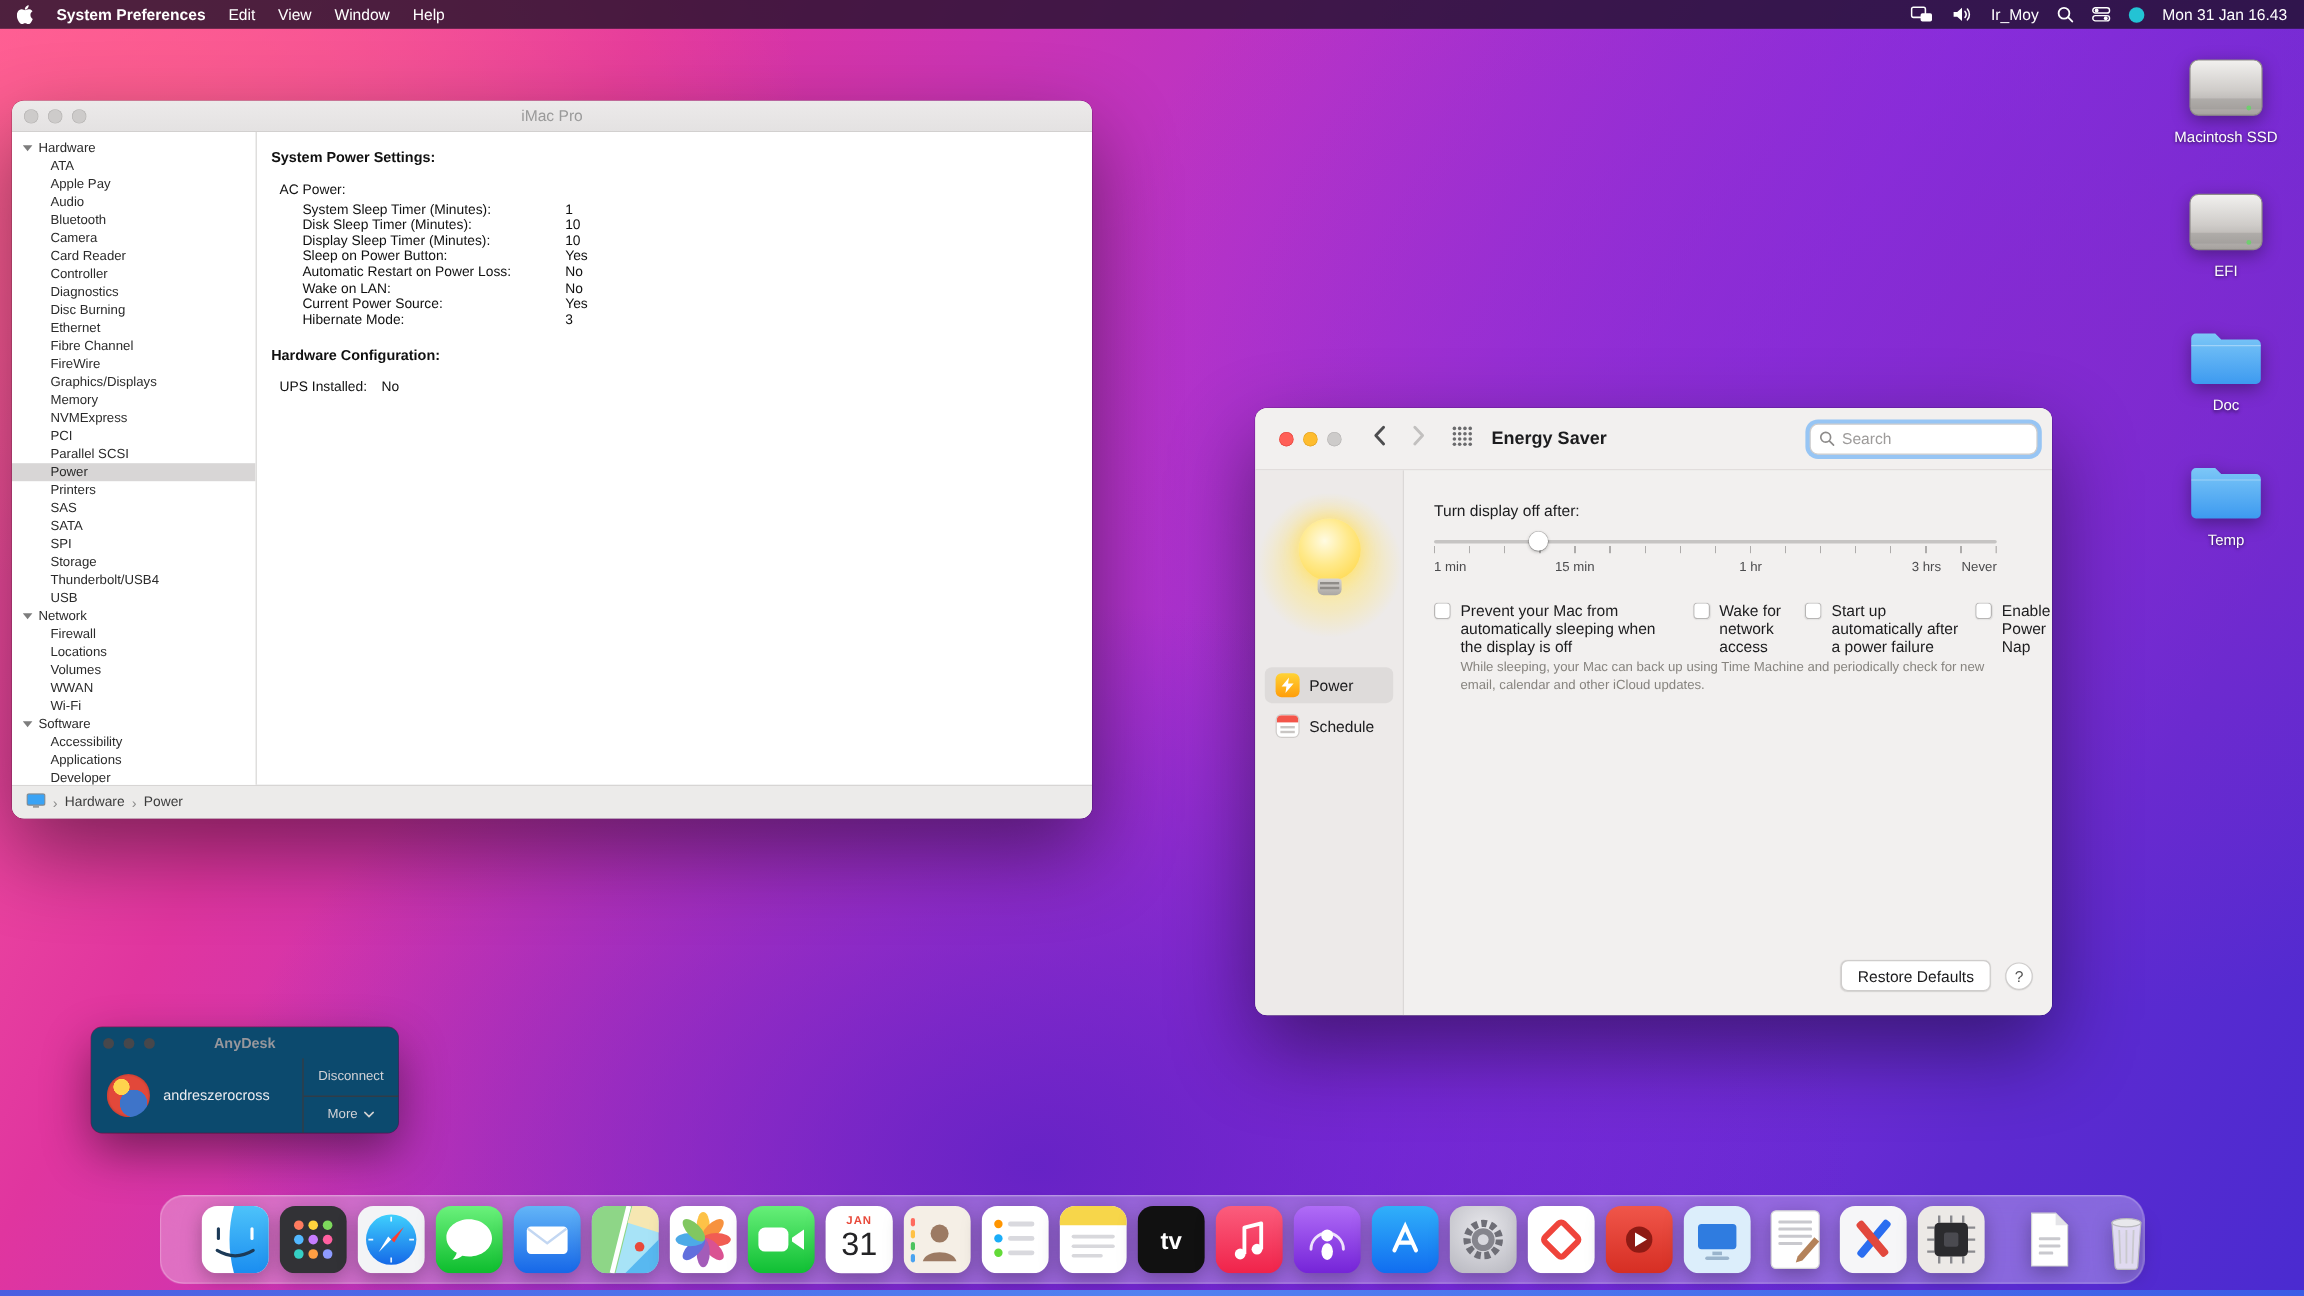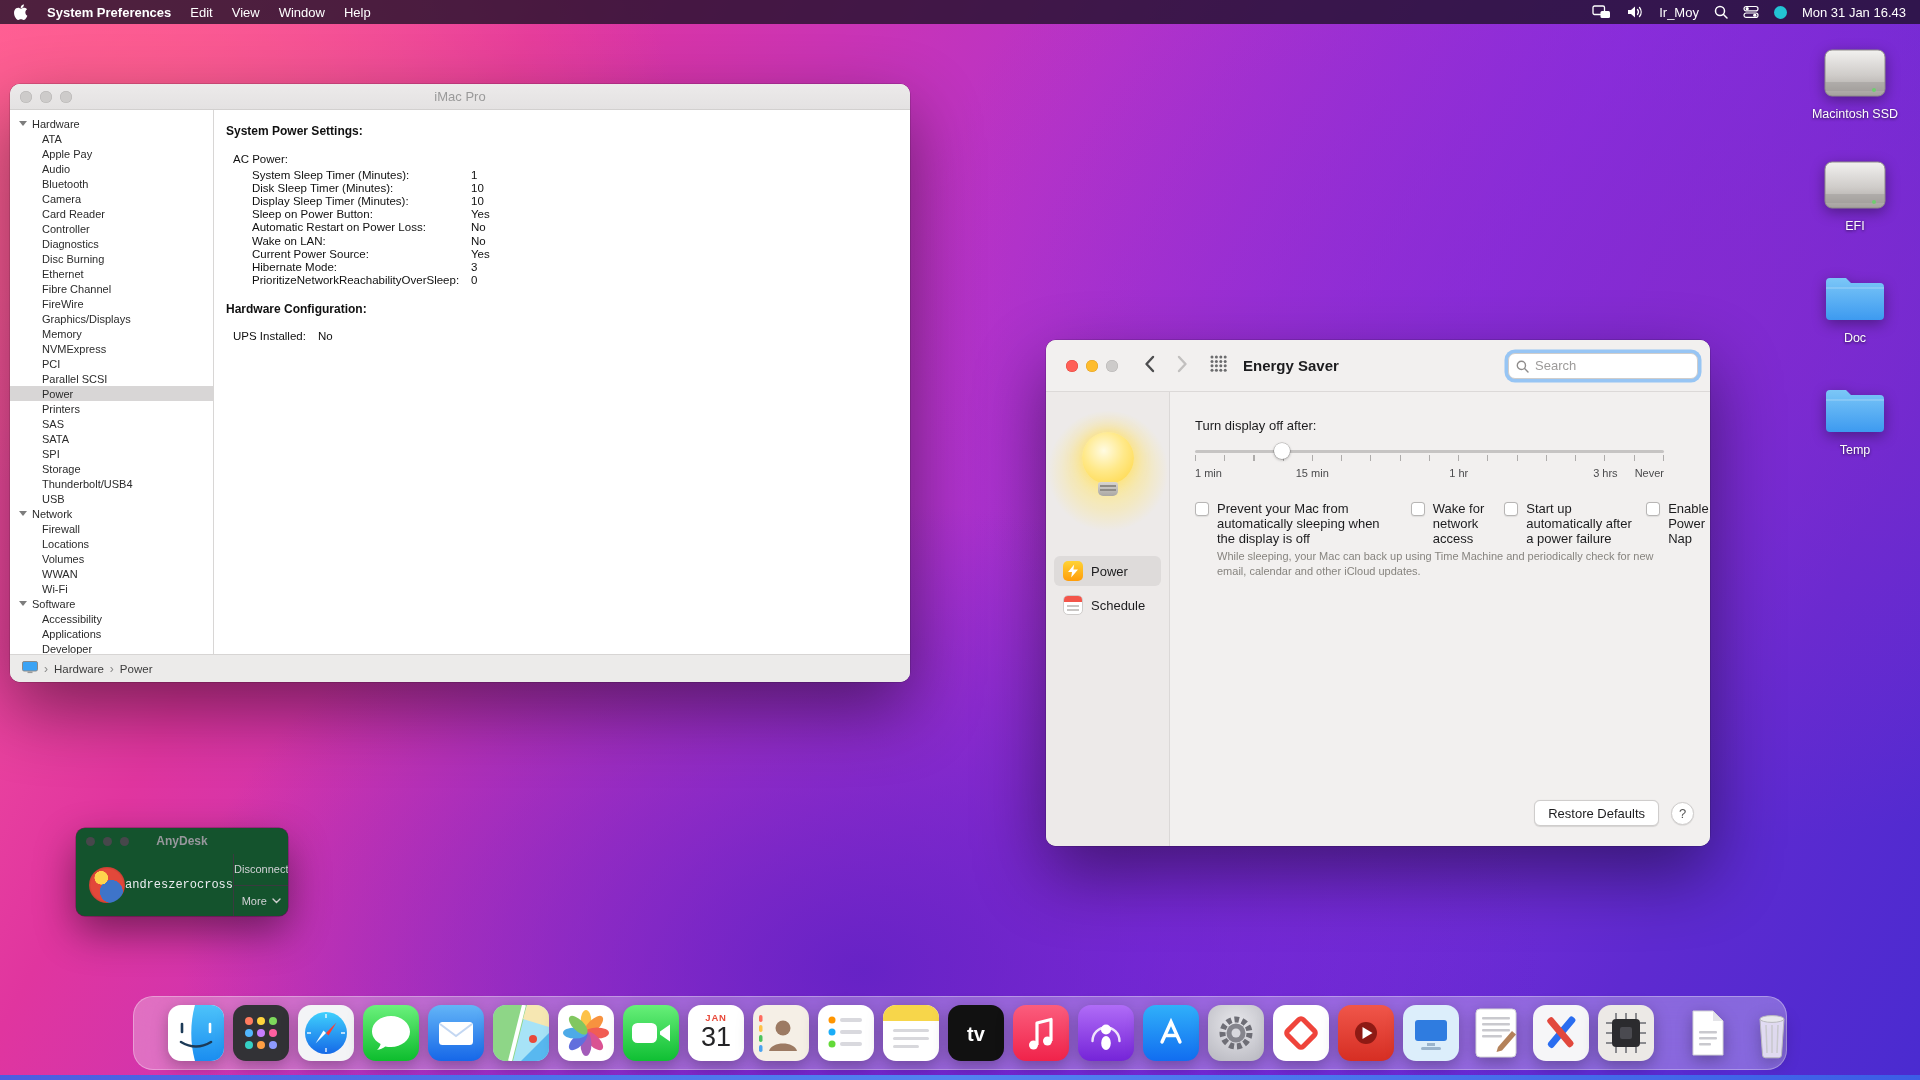--- a/index.html
+++ b/index.html
@@ -104,33 +104,33 @@
   .cb { width:14px; height:14px; border-radius:3.5px; background:#fff; box-shadow:inset 0 0 0 1px #b8b6b5, 0 .5px 1px rgba(0,0,0,.08); flex:0 0 auto; margin-top:1px; }
   .cb-lab { font-size:13px; color:#1c1c1e; }
   .es-note { margin:3px 25px 0 22px; width:468px; font-size:11px; line-height:1.38; color:#87847f; }
   .es-bottom { position:absolute; right:16px; bottom:20px; display:flex; align-items:center; gap:12px; }
   .btn { height:26px; padding:0 13px; background:#fff; border:1px solid #cfcdcc; border-radius:6px;
     font-size:13px; color:#1c1c1e; display:flex; align-items:center; box-shadow:0 .5px 1px rgba(0,0,0,.12); }
   .help-btn { width:23px; height:23px; border-radius:50%; background:#fff; border:1px solid #cfcdcc;
     display:flex; align-items:center; justify-content:center; font-size:13px; color:#555; box-shadow:0 .5px 1px rgba(0,0,0,.12); }
 
   
-  .ad-panel { left:76px; top:828px; width:212px; height:88px; background:#14532d; border-radius:9px;
+  .ad-panel { left:76px; top:856px; width:256px; height:88px; background:#0c4a6e; border-radius:9px;
     box-shadow:0 0 0 .5px rgba(0,0,0,.4), 0 16px 40px rgba(0,0,0,.45); position:absolute; overflow:hidden; }
   .ad-head { height:26px; position:relative; display:flex; align-items:center; padding:0 10px; }
   .ad-head .lights { position:absolute; left:10px; }
   .ad-head .light { width:9px; height:9px; }
   .ad-title { width:100%; text-align:center; font-size:12px; font-weight:700; color:#97979c; }
   .ad-body { display:flex; align-items:center; height:62px; padding-left:13px; }
   .ad-avatar { width:36px; height:36px; border-radius:50%; flex:0 0 auto;
     background:
       radial-gradient(circle at 34% 30%, #ffd34d 0 19%, rgba(0,0,0,0) 20%),
       radial-gradient(circle at 62% 68%, #3e74c9 0 34%, rgba(0,0,0,0) 35%),
       radial-gradient(circle at 50% 50%, #e2483a 0 62%, #73201a 100%); }
-  .ad-name { font-size:12px; color:#ececf0;font-family:Liberation Mono, monospace; }
+  .ad-name { margin-left:11px; font-size:12px; color:#ececf0; }
   .ad-controls { margin-left:auto; width:80px; height:62px; border-left:1px solid #3a3a3f; display:flex; flex-direction:column; }
   .ad-btn { flex:1; display:flex; align-items:center; justify-content:center; gap:5px; font-size:11px; color:#d2d2d6; }
   .ad-btn + .ad-btn { border-top:1px solid #3a3a3f; }
 
   
   .desk-icons { position:absolute; left:1796px; top:40px; width:118px; display:flex; flex-direction:column; }
   .desk-icon { height:112px; display:flex; flex-direction:column; align-items:center; }
   .desk-icon .art { height:60px; display:flex; align-items:flex-end; filter:drop-shadow(0 4px 7px rgba(0,0,0,.35)); }
   .desk-icon .cap { margin-top:7px; font-size:12.5px; color:#fff; text-shadow:0 1px 3px rgba(0,0,0,.65); text-align:center; }
 
@@ -326,21 +326,20 @@
       <div class="si-group">AC Power:</div>
       <div id="si-rows">
           <div class="si-row"><span>System Sleep Timer (Minutes):</span><span class="val">1</span></div>
           <div class="si-row"><span>Disk Sleep Timer (Minutes):</span><span class="val">10</span></div>
           <div class="si-row"><span>Display Sleep Timer (Minutes):</span><span class="val">10</span></div>
           <div class="si-row"><span>Sleep on Power Button:</span><span class="val">Yes</span></div>
           <div class="si-row"><span>Automatic Restart on Power Loss:</span><span class="val">No</span></div>
           <div class="si-row"><span>Wake on LAN:</span><span class="val">No</span></div>
           <div class="si-row"><span>Current Power Source:</span><span class="val">Yes</span></div>
           <div class="si-row"><span>Hibernate Mode:</span><span class="val">3</span></div>
-          <div class="si-row"><span>PrioritizeNetworkReachabilityOverSleep:</span><span class="val">0</span></div>
         </div>
       <div class="si-h2">Hardware Configuration:</div>
       <div class="si-ups">
         <span>UPS Installed:</span><span class="val">No</span>
       </div>
     </div>
   </div>
   <div class="si-footer">
     <span>
       <svg width="16" height="13" viewBox="0 0 16 13">

